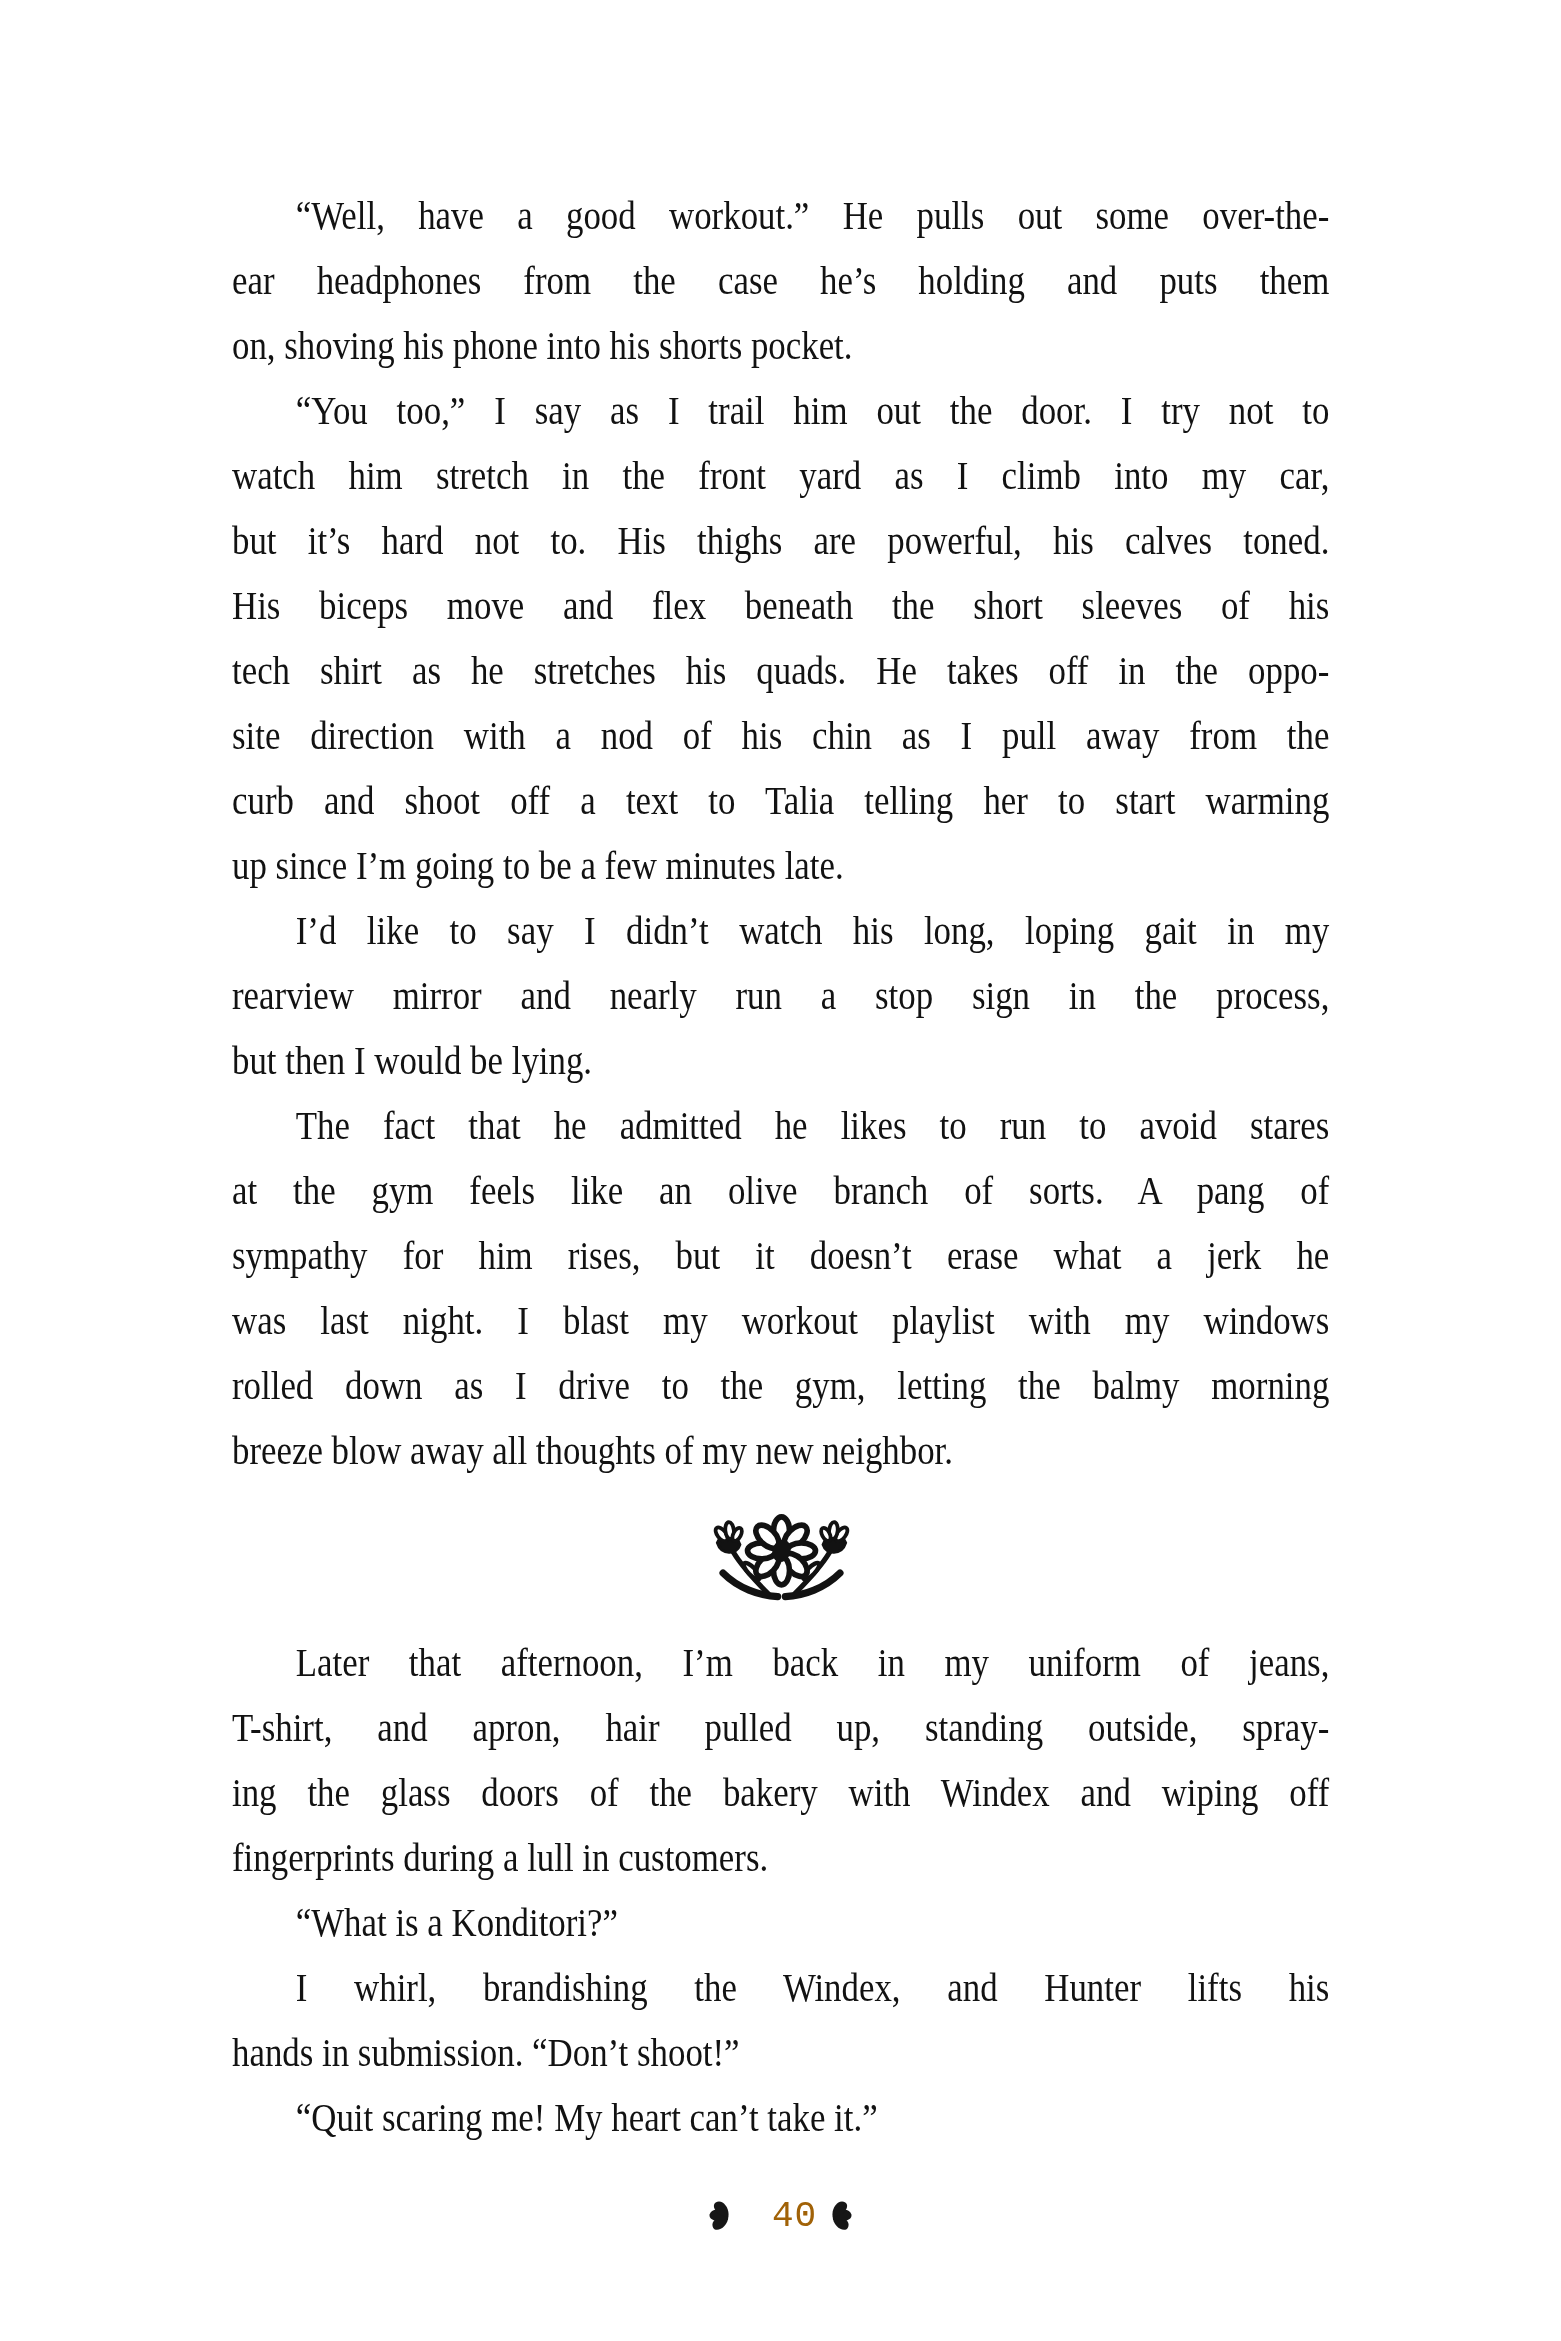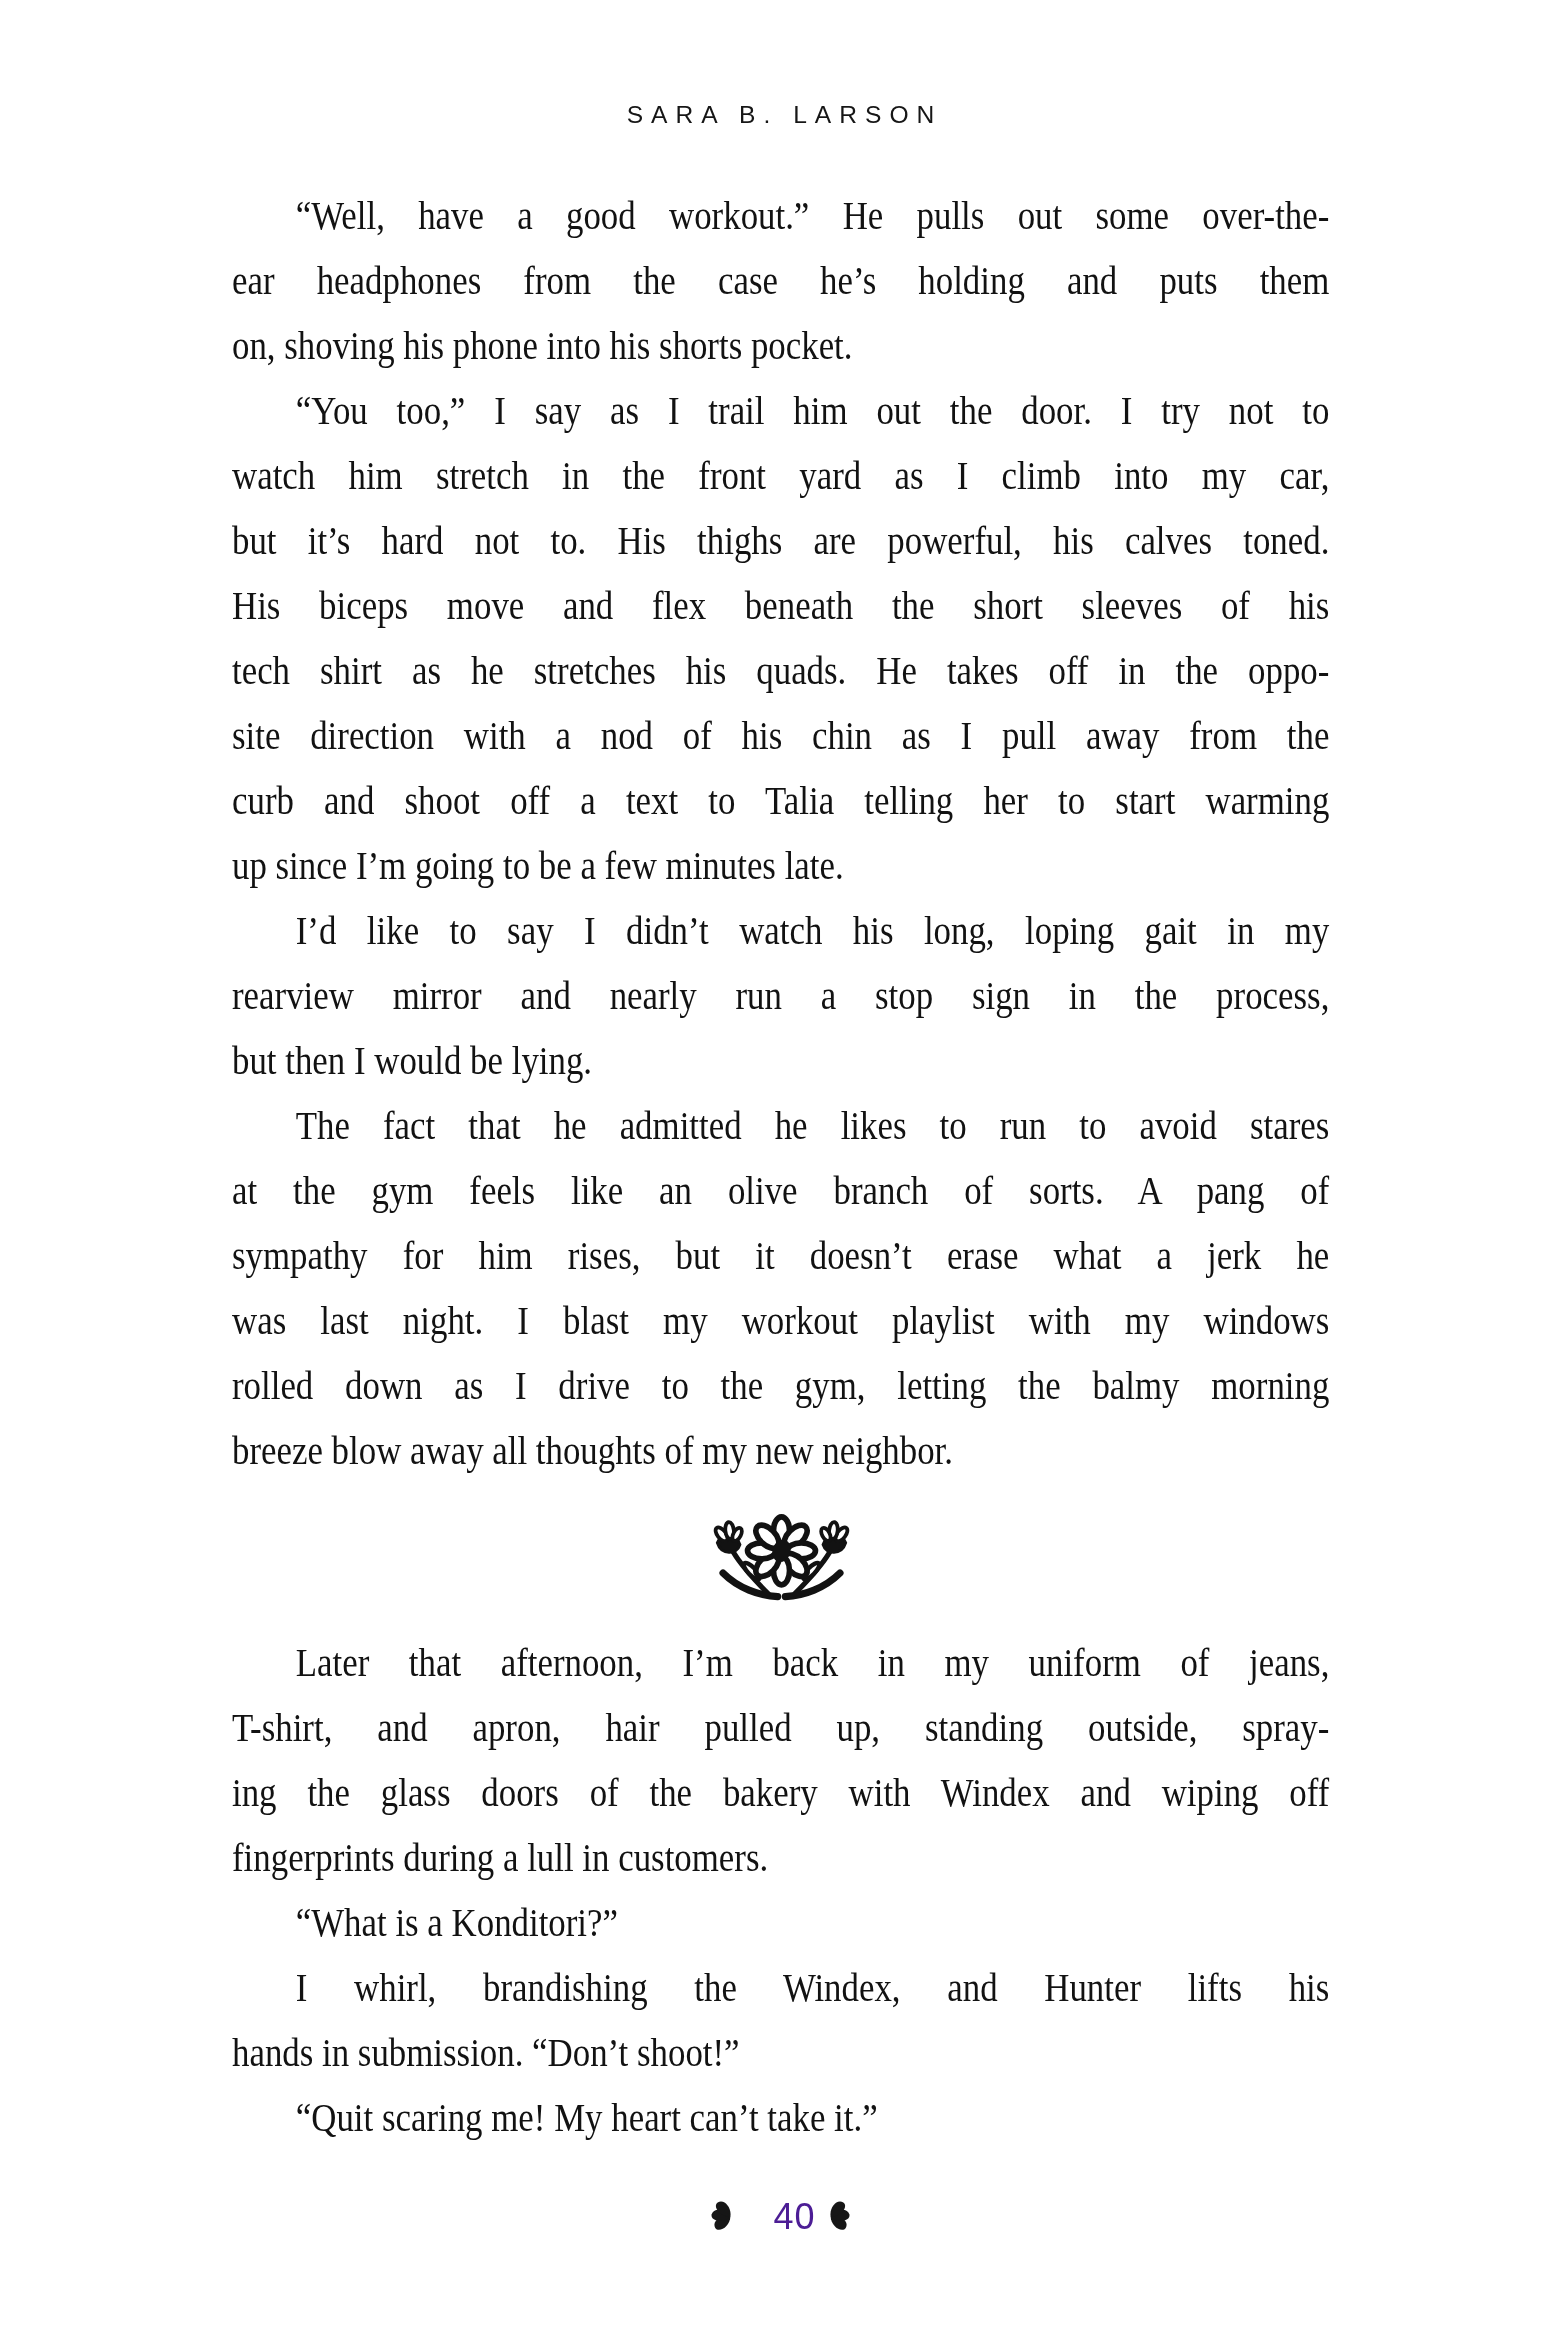--- a/index.html
+++ b/index.html
@@ -57,39 +57,36 @@
     top: 2185px;
     left: 0;
     width: 100%;
     height: 63px;
     display: flex;
     align-items: center;
     justify-content: center;
     gap: 14px;
   }
   .page-number {
-    font-family: Liberation Sans, sans-serif;
+    font-family: Liberation Mono, monospace;
     font-weight: 400;
     font-size: 36px;
     letter-spacing: 0.9px;
-    color: #4c1d95;
+    color: #a16207;
     line-height: 1;
     margin-left: 28px;
   }
   .fleuron { display: block; }
   .divider-svg { display: block; }
 </style>
 </head>
 <body>
 
 <div class="page">
 
-  <header class="running-header">
-    <span>SARA B. LARSON</span>
-  </header>
 
   <main class="text-block">
     <div class="section">
         <div class="line first">“Well, have a good workout.” He pulls out some over-the-</div>
         <div class="line">ear headphones from the case he’s holding and puts them</div>
         <div class="line last">on, shoving his phone into his shorts pocket.</div>
         <div class="line first">“You too,” I say as I trail him out the door. I try not to</div>
         <div class="line">watch him stretch in the front yard as I climb into my car,</div>
         <div class="line">but it’s hard not to. His thighs are powerful, his calves toned.</div>
         <div class="line">His biceps move and flex beneath the short sleeves of his</div>

